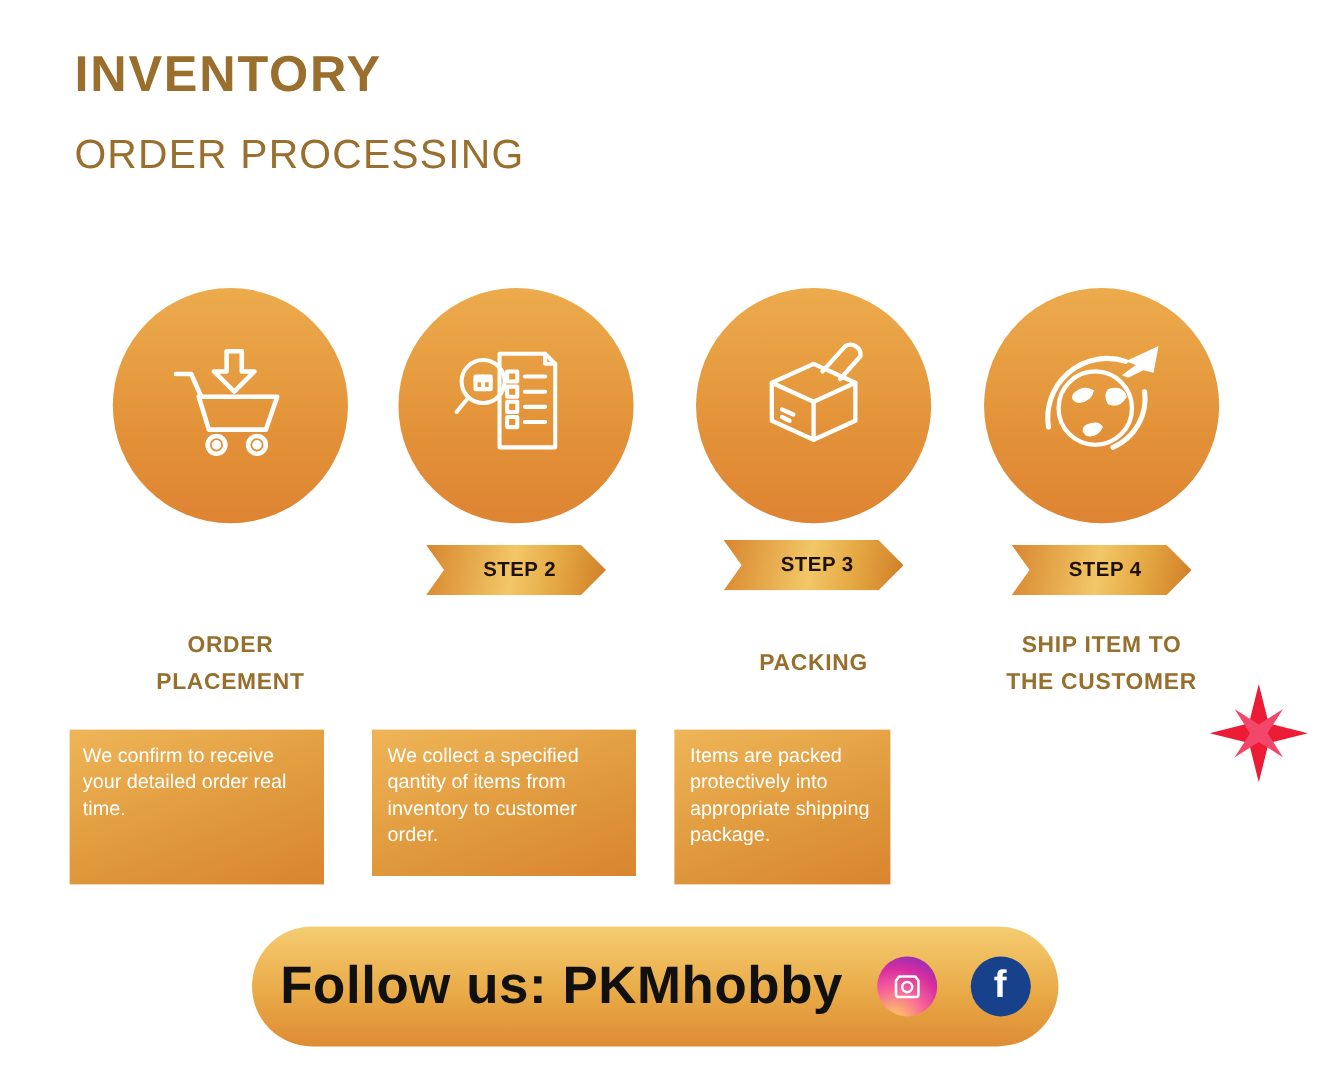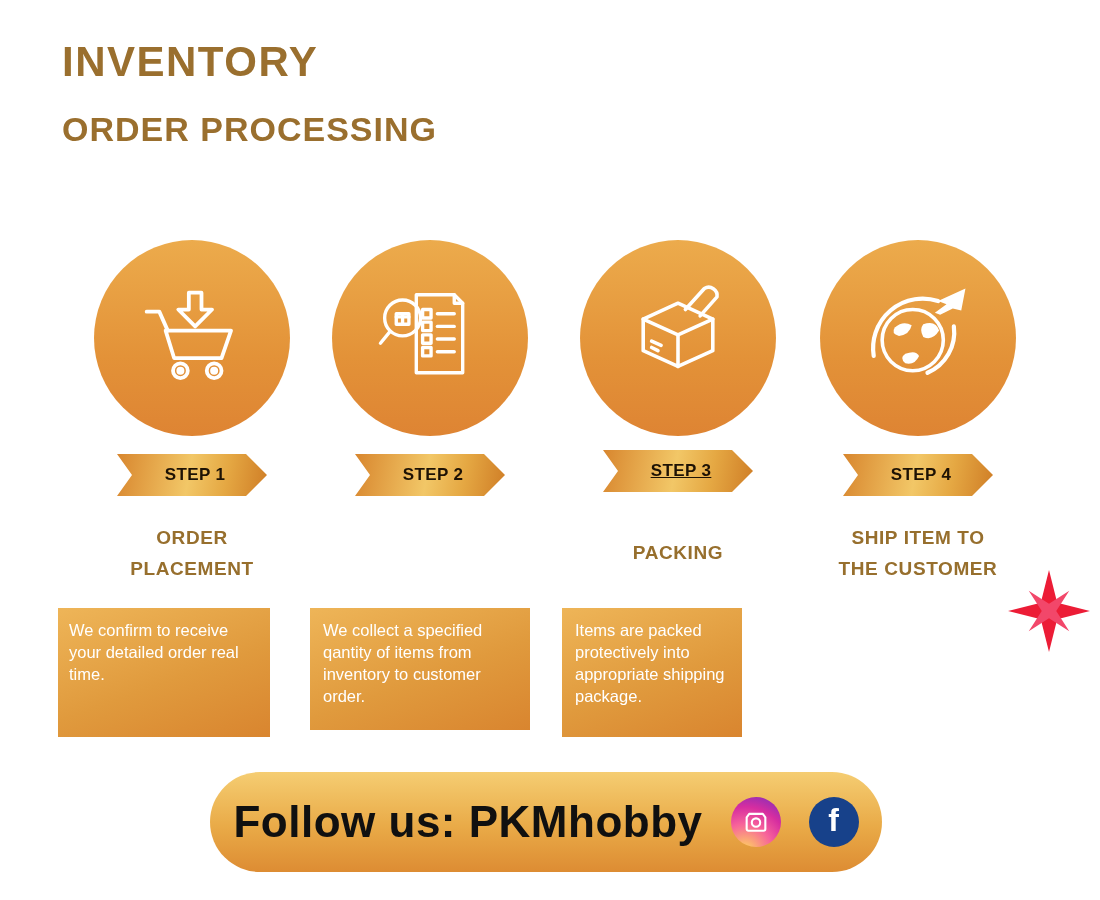--- a/index.html
+++ b/index.html
@@ -2,37 +2,37 @@
 <html><head>
 <meta charset="utf-8">
 <style>
   html,body{margin:0;padding:0;background:#ffffff;}
   .page{position:relative;width:1100px;height:900px;background:#ffffff;overflow:hidden;
         font-family:"Liberation Sans", sans-serif;}
 
   
   .brand{position:absolute;left:62px;top:38px;margin:0;font-size:42px;font-weight:800;
          color:#9a6f2e;letter-spacing:1.5px;}
-  .title{position:absolute;left:62px;top:110px;margin:0;font-size:34px;font-weight:700;
+  .title{position:absolute;left:62px;top:110px;margin:0;font-size:34px;font-weight:400;
          color:#9a6f2e;letter-spacing:1px;}
 
   
   .circle{position:absolute;top:240px;width:196px;height:196px;border-radius:50%;
           background:linear-gradient(180deg,#ecab4c 0%,#e39238 60%,#de8433 100%);
           display:flex;align-items:center;justify-content:center;}
   .c1{left:94px;}.c2{left:332px;}.c3{left:580px;}.c4{left:820px;}
   .circle svg{width:116px;height:116px;}
 
   
   .ribbon{position:absolute;top:454px;width:150px;height:42px;
           background:linear-gradient(100deg,#d8862e 0%,#f2c767 48%,#e5a843 72%,#cf7d26 100%);
           clip-path:polygon(0% 0%,86% 0%,100% 50%,86% 100%,0% 100%,10% 50%);
           display:flex;align-items:center;justify-content:center;
           font-size:17px;font-weight:700;color:#1d1204;letter-spacing:.4px;padding-left:6px;box-sizing:border-box;}
-  .r1{left:117px;}.r2{left:355px;}.r3{left:603px;top:450px;text-decoration:underline;}.r4{left:843px;}
+  .r1{left:117px;}.r2{left:355px;}.r3{left:603px;top:450px;}.r4{left:843px;}
 
   
   .step-heading{position:absolute;top:520px;width:224px;height:66px;
                 display:flex;align-items:center;justify-content:center;text-align:center;
                 font-size:19px;font-weight:700;color:#976f2d;letter-spacing:.6px;
                 line-height:1.65;white-space:pre-line;}
   .h1{left:80px;}.h2{left:318px;}.h3{left:566px;}.h4{left:806px;}
 
   
   .desc-box{position:absolute;top:608px;box-sizing:border-box;
@@ -70,23 +70,20 @@
   <div class="circle c1">
     <svg viewBox="0 0 110 110" fill="none" stroke="#ffffff" stroke-width="3.6" stroke-linecap="round" stroke-linejoin="round">
       <path d="M12 30 H24 L32 48"></path>
       <path d="M30 48 H92 L83 74 H38 Z"></path>
       <circle cx="44" cy="86" r="7"></circle>
         <circle cx="44" cy="86" r="2" fill="#fff"></circle>
       <circle cx="76" cy="86" r="7"></circle>
         <circle cx="76" cy="86" r="2" fill="#fff"></circle>
       <path d="M52 12 h12 v16 h10 L58 44 L42 28 h10 z"></path>
     </svg>
-  </div>
-  <div class="ribbon r1">
-    <span>STEP 1</span>
   </div>
   <div class="step-heading h1">ORDER
 PLACEMENT</div>
   <div class="desc-box b1">We confirm to receive your detailed order real time.</div>
 
   <div class="circle c2">
     <svg viewBox="0 0 110 110" fill="none" stroke="#ffffff" stroke-width="3.2" stroke-linecap="round" stroke-linejoin="round">
       <path d="M42 14 H78 L86 22 V88 H42 Z"></path>
       <path d="M78 14 V22 H86"></path>
       <rect x="48" y="28" width="8" height="8"></rect>

